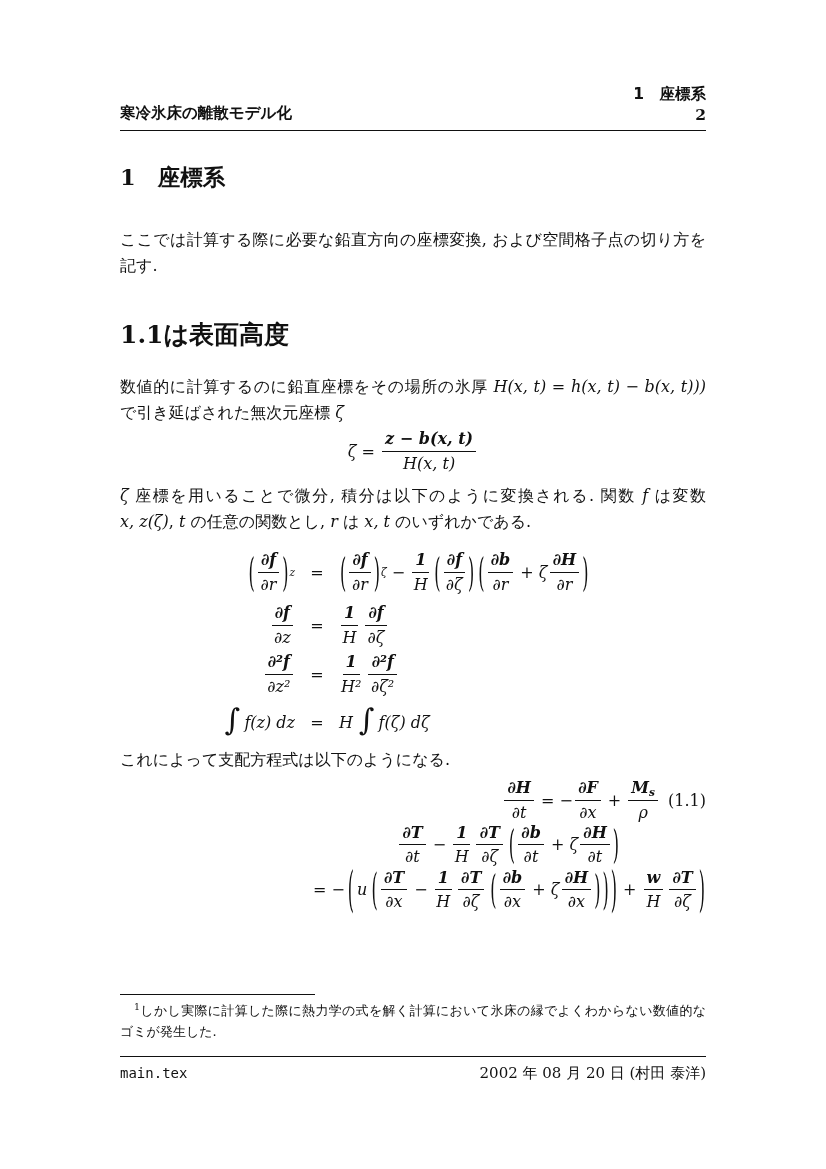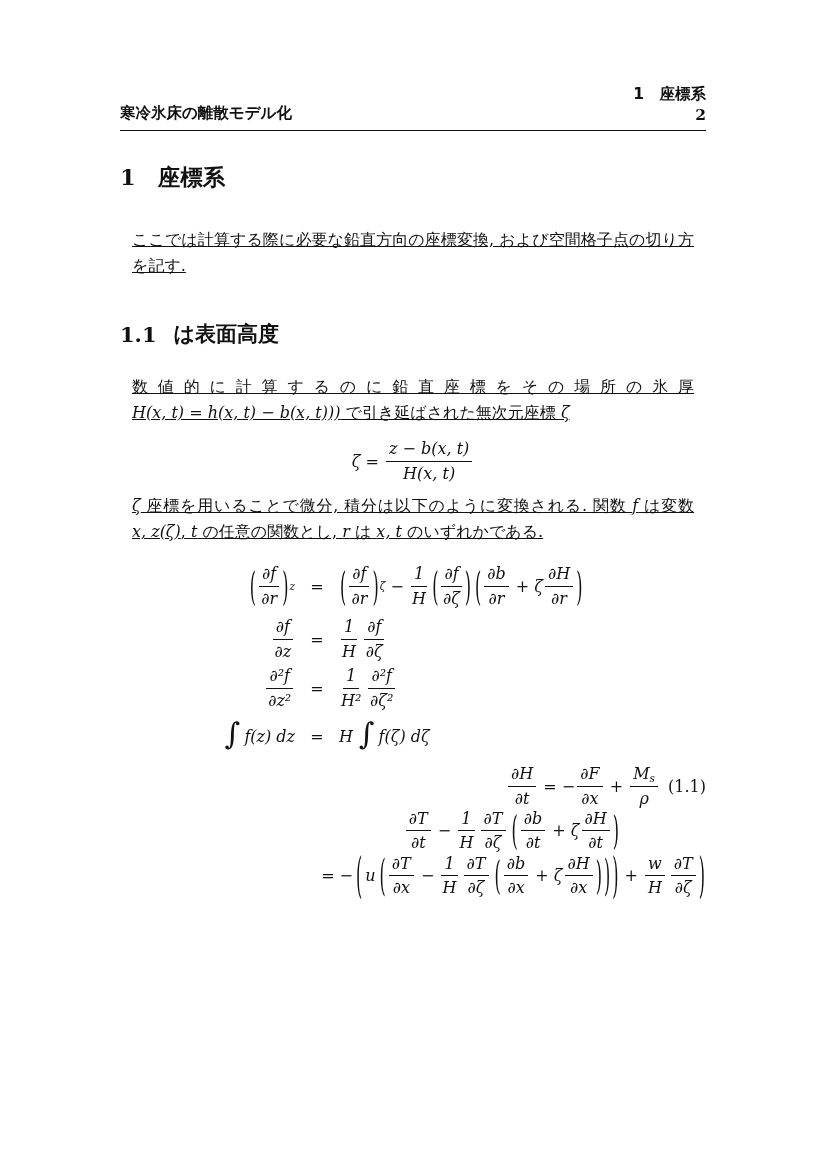--- a/index.html
+++ b/index.html
@@ -11,40 +11,40 @@
   .page-header{display:flex;justify-content:space-between;align-items:flex-end;
     padding-bottom:6px;border-bottom:1.6px solid #111;
     font-family:"DejaVu Sans","Liberation Sans",sans-serif;font-weight:bold;font-size:15.5px;gap:14px;}
   .h-right{display:flex;align-items:flex-end;flex-direction:column;}
   .h-page{margin-left:28px;font-family:"DejaVu Serif","Liberation Serif",serif;}
 
   
   .sec-h1{margin-top:31px;display:flex;gap:22px;font-family:"DejaVu Sans","Liberation Sans",sans-serif;
     font-weight:bold;font-size:22.5px;line-height:30px;}
   .sec-h1 .sec-num{font-family:"DejaVu Serif","Liberation Serif",serif;}
-  .sec-h2{margin-top:43px;display:flex;gap:17px;font-family:"DejaVu Sans","Liberation Sans",sans-serif;
-    font-weight:bold;font-size:21px;line-height:25px;}
+  .sec-h2{margin-top:43px;display:flex;font-family:"DejaVu Sans","Liberation Sans",sans-serif;
+    font-weight:bold;font-size:25px;line-height:25px;}
   .sec-h2 .sec-num{font-family:"DejaVu Serif","Liberation Serif",serif;}
 
   
-  .body-p{margin:12px;text-align:justify;line-height:26px;text-decoration:underline;}
+  .body-p{margin:0;text-align:justify;line-height:26px;}
   #p-intro{margin-top:35px;}
   #p-transform{margin-top:27px;}
   #p-note{margin-top:1px;}
   #p-benefit{margin-top:13px;}
   #p-deriv{margin-top:9px;}
   #p-gov{margin-top:2px;}
   .im{font-style:italic;font-family:"DejaVu Serif","Liberation Serif",serif;white-space:pre;}
   .rm{white-space:pre;}
   sup{font-size:10px;line-height:0;}
 
   
   .frac{display:inline-flex;flex-direction:column;align-items:center;vertical-align:middle;
         margin:0 2px;line-height:1.2;}
-  .fnum{display:block;border-bottom:1px solid currentColor;padding:0 3px 2px;text-align:center;white-space:pre;}
+  .fnum{display:block;border-bottom:1px solid currentColor;padding:0 3px 2px;text-align:center;white-space:pre;font-weight:bold;}
   .fden{display:block;padding-top:2px;text-align:center;white-space:pre;}
   .bigp{display:inline-block;vertical-align:middle;margin:0 1px;font-weight:400;}
   .msub{font-size:10.5px;font-style:italic;vertical-align:-3px;}
   .msub.lo{vertical-align:-13px;}
   .intg{font-size:30px;vertical-align:middle;position:relative;top:-2px;margin:0 2px;line-height:1;}
 
   
   .displayeq{display:flex;justify-content:center;align-items:center;height:46px;margin-top:2px;}
 
   
@@ -215,20 +215,21 @@
           <span class="rhs">
             <span class="im">H</span>
             <span style="display: inline-block; width: 4px;"></span>
             <span class="intg">∫</span>
             <span style="display: inline-block; width: 2px;"></span>
             <span class="im">f(ζ) dζ</span>
           </span>
         </div>
       </div>
 
+    <p class="body-p" id="p-gov">これによって支配方程式は以下のようになる.</p>
 
     <div>
       <div class="gov-row" id="gov-a">
         <span class="gov-eq">
             <span class="frac">
               <span class="fnum"><span class="im">∂H</span></span>
               <span class="fden"><span class="im">∂t</span></span>
             </span>
             <span class="rm"> = −</span>
             <span class="frac">
@@ -321,14 +322,22 @@
             <span class="frac">
               <span class="fnum"><span class="im">∂T</span></span>
               <span class="fden"><span class="im">∂ζ</span></span>
             </span>
             <span class="bigp" style="transform: scaleY(3);">)</span>
           </span>
       </div>
     </div>
   </div>
 
-
+  <div class="footnote">
+    <div class="fn-rule"></div>
+    <p class="fn-text"><sup>1</sup><span>しかし実際に計算した際に熱力学の式を解く計算において氷床の縁でよくわからない数値的なゴミが発生した.</span></p>
+  </div>
+
+  <div class="page-footer">
+    <span class="f-left">main.tex</span>
+    <span class="f-right">2002 年 08 月 20 日 (村田 泰洋)</span>
+  </div>
 </div>
 
 </body></html>

